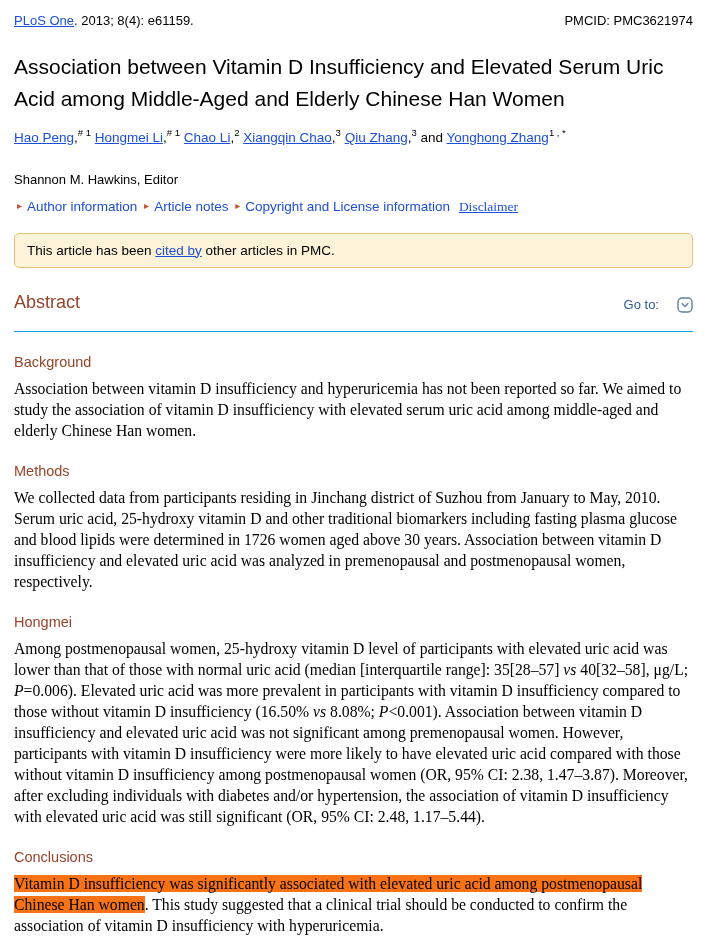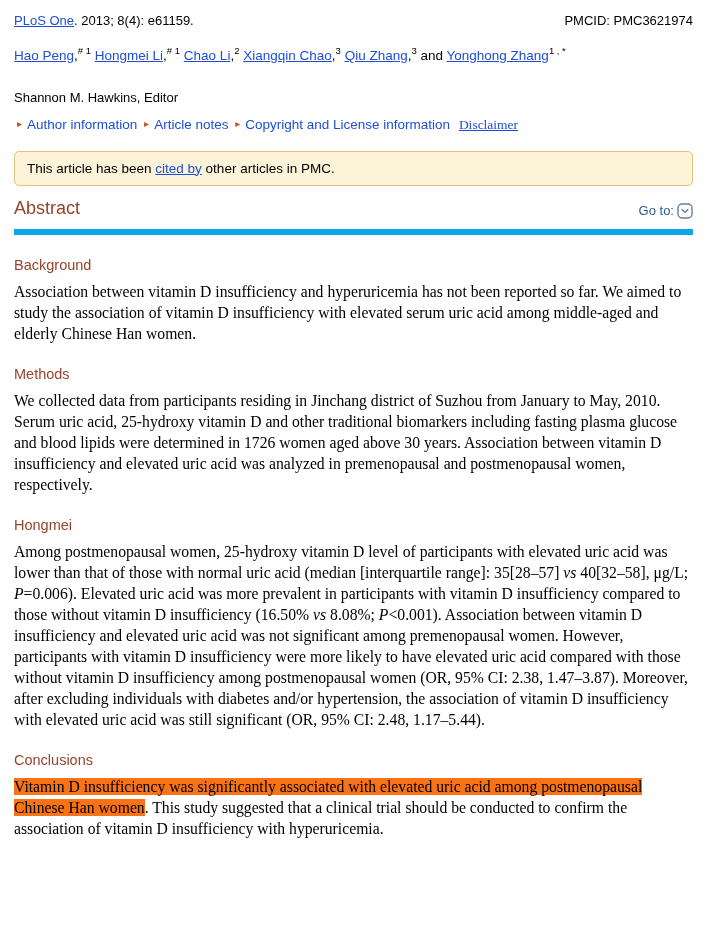--- a/index.html
+++ b/index.html
@@ -21,41 +21,42 @@
 
   .meta-links { margin-top:12px; font-size:13.5px; }
   .bullet { color:#c75233; font-size:10px; margin:0 5px 0 3px; vertical-align:2px; }
   .meta-link { text-decoration:none; }
   .disclaimer { text-decoration:underline; margin-left:5px;font-family:Liberation Serif, serif; }
 
   .cited-box { margin-top:18px; background:#fdf3d8; border:1px solid #e3c27e; border-radius:5px;
                padding:9px 12px; font-size:13.5px; }
 
   .section-head { display:flex; justify-content:space-between; align-items:flex-end;
-                  margin-top:12px; border-bottom:6px solid #0ea5e9; padding-bottom:10px; }
+                  margin-top:24px; border-bottom:1px solid #0ea5e9; padding-bottom:18px; }
   .section-head h2 { margin:0; font-size:18px; font-weight:normal; color:#96442a; }
-  .goto { display:flex; align-items:center; gap:3px; }
+  .goto { display:flex; align-items:center; gap:18px; }
   .goto a { font-size:13px; color:#2c5c90; text-decoration:none; }
 
   h3.sub { color:#96442a; font-size:14.5px; font-weight:normal; margin:22px 0 0; }
   p.body { font-family:"Liberation Serif", serif; font-size:15.7px; line-height:21px; margin:8px 0 0; }
   p.body em { font-style:italic; }
   .hl { background:#f97316; }
 </style>
 </head>
 <body>
 
 <div class="page">
 
   <div class="meta-row">
     <div class="left"><a>PLoS One</a><span>. 2013; 8(4): e61159.</span></div>
     <div class="right"><span>PMCID: PMC3621974</span></div>
   </div>
 
 
+  <h1 class="title">Association between Vitamin D Insufficiency and Elevated Serum Uric Acid among Middle-Aged and Elderly Chinese Han Women</h1>
 
   <div class="authors"><a>Hao Peng</a><span>,</span><sup># 1</sup> <a>Hongmei Li</a><span>,</span><sup># 1</sup> <a>Chao Li</a><span>,</span><sup>2</sup> <a>Xiangqin Chao</a><span>,</span><sup>3</sup> <a>Qiu Zhang</a><span>,</span><sup>3</sup> <span>and </span><a>Yonghong Zhang</a><sup>1 , *</sup></div>
 
   <div class="editor">Shannon M. Hawkins, Editor</div>
 
   <div class="meta-links"><span class="bullet">▸</span><a class="meta-link">Author information</a> <span class="bullet">▸</span><a class="meta-link">Article notes</a> <span class="bullet">▸</span><a class="meta-link">Copyright and License information</a> <a class="disclaimer">Disclaimer</a></div>
 
   <div class="cited-box"><span>This article has been </span><a>cited by</a><span> other articles in PMC.</span></div>
 
   <div class="section-head">

